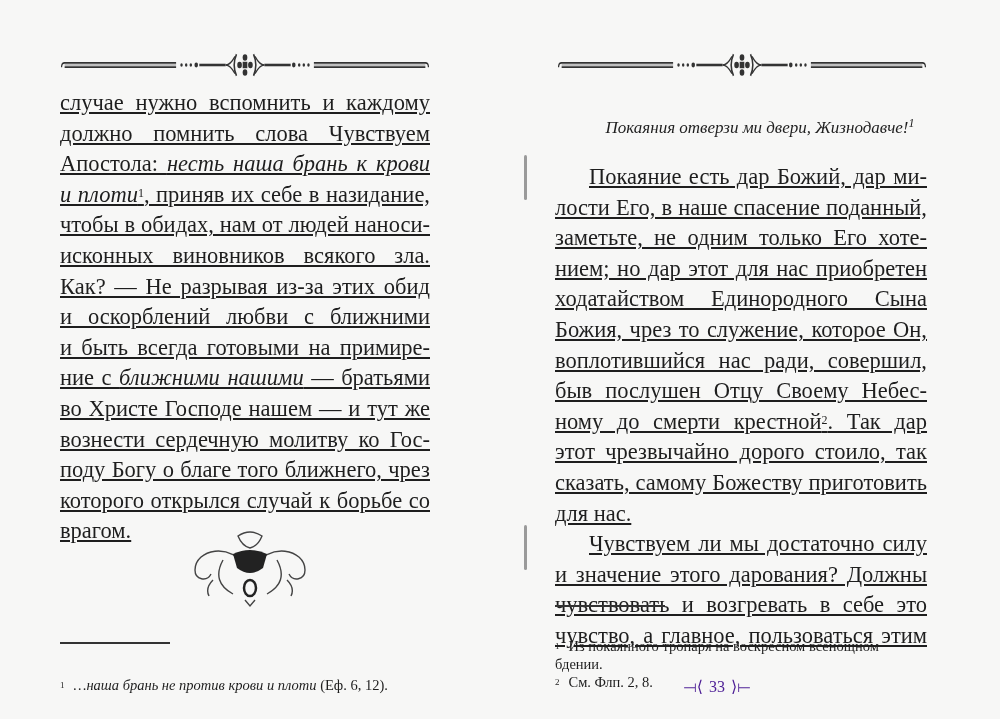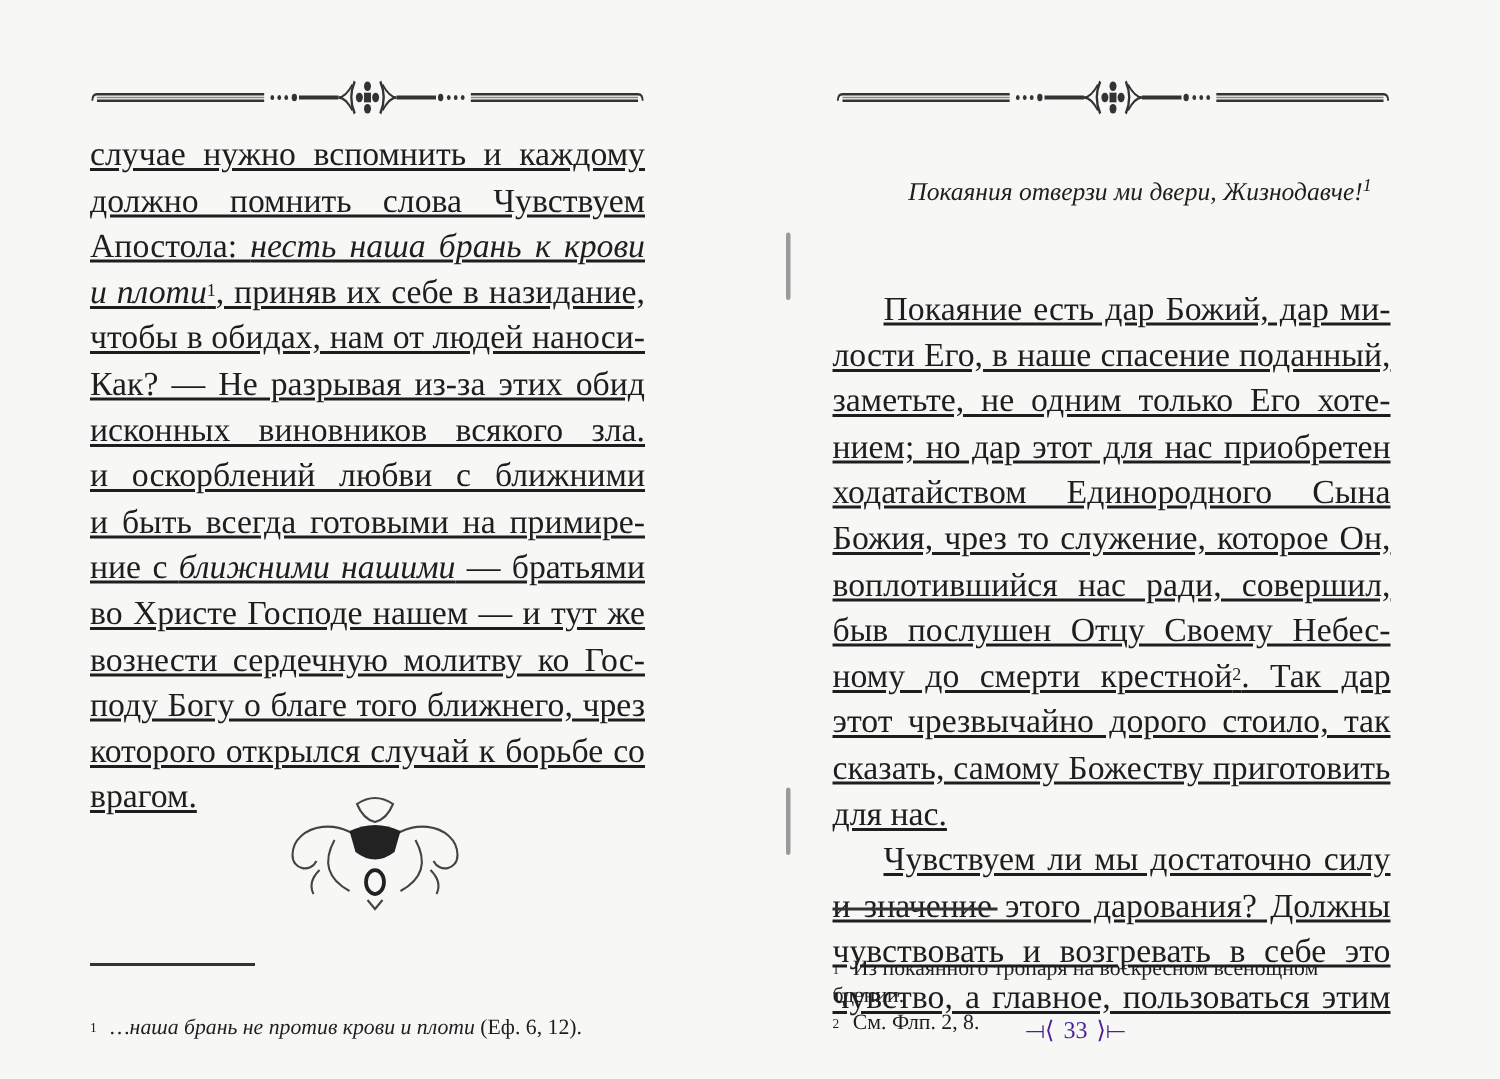--- a/index.html
+++ b/index.html
@@ -6,21 +6,21 @@
   body { width:1000px; height:719px; background:#f7f7f6; position:relative; overflow:hidden;
     font-family:"Liberation Serif","DejaVu Serif",serif; color:#1e1e1e; }
   .page { position:absolute; top:0; height:719px; }
   .page-left { left:0; width:500px; }
   .page-right { left:500px; width:500px; }
   .headpiece { position:absolute; top:50px; width:370px; height:30px; }
   .page-left .headpiece { left:60px; }
   .page-right .headpiece { left:57px; }
   .body-text { position:absolute; font-size:22.5px; line-height:30.6px; }
   .page-left .body-text { left:60px; top:88px; width:370px; }
-  .page-right .body-text { left:55px; top:162px; width:372px;margin-top:29px; }
+  .page-right .body-text { left:55px; top:162px; width:372px; }
   .line { display:block; text-align:justify; text-align-last:justify; white-space:nowrap; height:30.6px;text-decoration:underline; }
   .line.last { text-align-last:left; }
   .line.indent { padding-left:34px; }
   .line > span { }
   .it { font-style:italic; }
   sup { font-size:12px; vertical-align:top; position:relative; top:-2px; }
   .epigraph { position:absolute; left:90px; top:118px; width:340px; text-align:center; font-style:italic; font-size:17px; }
   .vignette { position:absolute; left:183px; top:530px; width:135px; height:78px; }
   .fn-rule { position:absolute; height:2px; width:110px; background:#333; }
   .page-left .fn-rule { left:60px; top:642px; }
@@ -70,22 +70,22 @@
 <div class="page page-left">
   <svg class="headpiece" viewBox="0 0 478 28" preserveAspectRatio="none">
       <use href="#headpiece-g"></use>
     </svg>
   <div class="body-text">
       <span class="line"><span>случае нужно вспомнить и каждому</span></span>
       <span class="line"><span>должно помнить слова Чувствуем</span></span>
       <span class="line"><span>Апостола: </span><span class="it">несть наша брань к крови</span></span>
       <span class="line"><span class="it">и плоти</span><sup>1</sup><span>, приняв их себе в назидание,</span></span>
       <span class="line"><span>чтобы в обидах, нам от людей наноси-</span></span>
+      <span class="line"><span>исконных виновников всякого зла.</span></span>
       <span class="line"><span>Как? — Не разрывая из-за этих обид</span></span>
-      <span class="line"><span>исконных виновников всякого зла.</span></span>
       <span class="line"><span>и оскорблений любви с ближними</span></span>
       <span class="line"><span>и быть всегда готовыми на примире-</span></span>
       <span class="line"><span>ние с </span><span class="it">ближними нашими</span><span> — братьями</span></span>
       <span class="line"><span>во Христе Господе нашем — и тут же</span></span>
       <span class="line"><span>вознести сердечную молитву ко Гос-</span></span>
       <span class="line"><span>поду Богу о благе того ближнего, чрез</span></span>
       <span class="line"><span>которого открылся случай к борьбе со</span></span>
       <span class="line last"><span>врагом.</span></span>
     </div>
   <svg class="vignette" viewBox="0 0 135 78">

